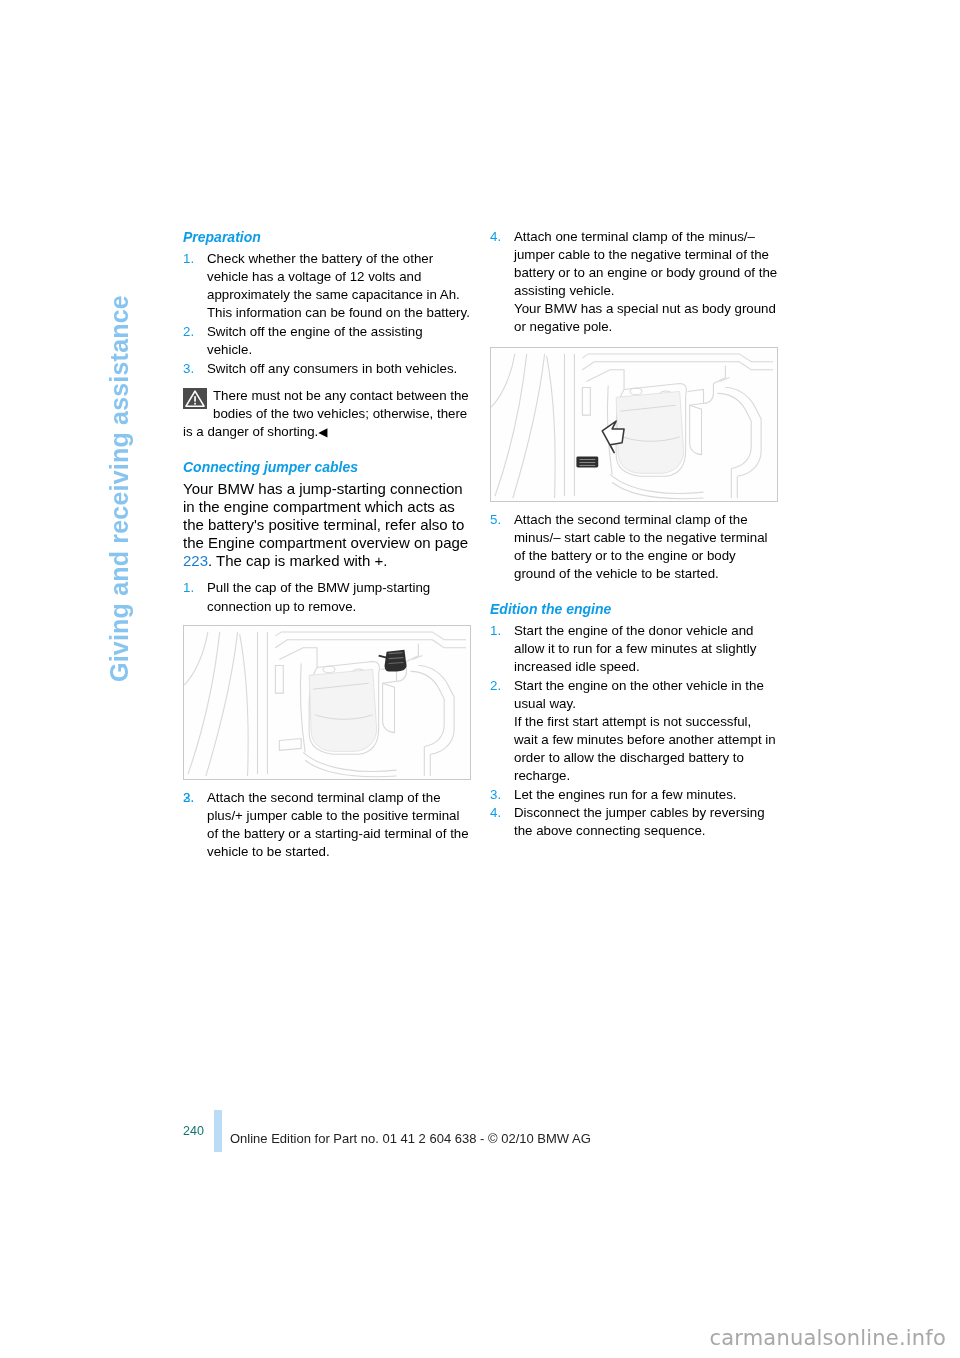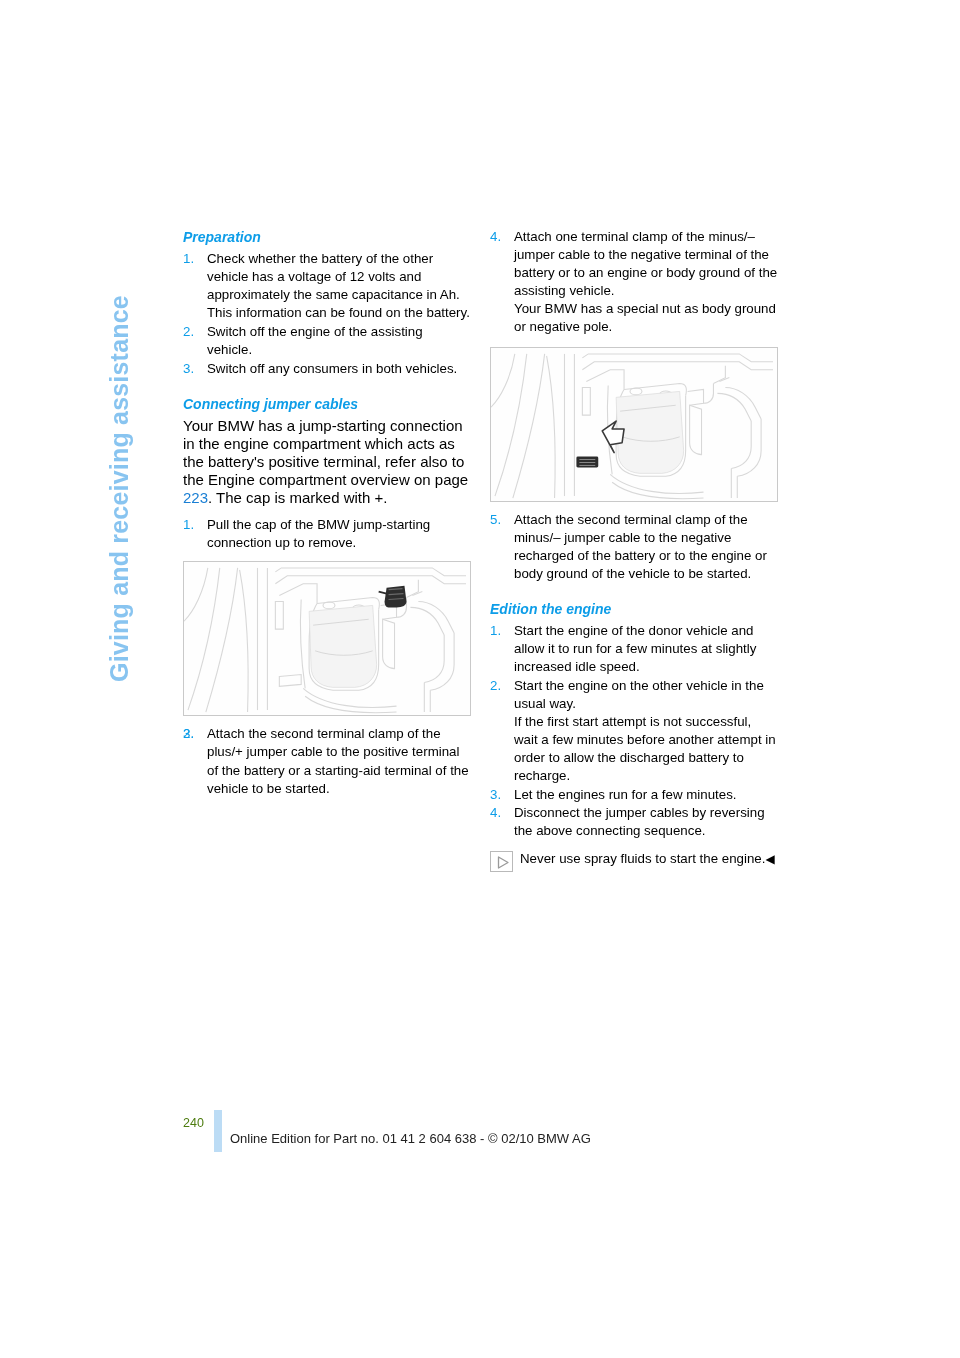--- a/index.html
+++ b/index.html
@@ -156,23 +156,23 @@
   #footer {
     position: absolute;
     left: 183px;
     top: 1110px;
     width: 620px;
     height: 46px;
   }
   #footer .folio {
     position: absolute;
     left: 0;
-    top: 6px;
+    top: 14px;
     font-size: 12.5px;
-    color: #4d7c0f;
+    color: #0f766e;
   }
   #footer .rule {
     position: absolute;
     left: 31px;
     top: 0;
     width: 8px;
     height: 42px;
     background: #bcdcf5;
   }
   #footer .edition {
@@ -218,20 +218,33 @@
         <li>
           <span class="num">2.</span>
           <span>Switch off the engine of the assisting vehicle.</span>
         </li>
         <li>
           <span class="num">3.</span>
           <span>Switch off any consumers in both vehicles.</span>
         </li>
       </ol>
 
+      <div class="notice">
+        <span class="ico">
+          <span class="icon-warning" style="width:24px;height:21px;">
+            <svg viewBox="0 0 24 21" width="24" height="21">
+              <rect x="0" y="0" width="24" height="21" fill="#4b4b4b"></rect>
+              <path d="M12 3.2 L21 18.2 L3 18.2 Z" fill="none" stroke="#ffffff" stroke-width="1.6" stroke-linejoin="round"></path>
+              <rect x="11.2" y="8.2" width="1.7" height="5.4" fill="#ffffff"></rect>
+              <rect x="11.2" y="14.8" width="1.7" height="1.8" fill="#ffffff"></rect>
+            </svg>
+          </span>
+        </span>
+        <span class="ntext">There must not be any contact between the bodies of the two vehicles; otherwise, there is a danger of shorting.</span><span class="end-mark">◀</span>
+      </div>
 
       <h2 class="section-head spaced">Connecting jumper cables</h2>
 
 
       <p class="body-text"><span>Your BMW has a jump-starting connection in the engine compartment which acts as the battery's positive terminal, refer also to the Engine compartment overview on page </span><span class="pageref">223</span><span>. The cap is marked with +.</span></p>
 
       <ol class="steps">
         <li>
           <span class="num">1.</span>
           <span>Pull the cap of the BMW jump-starting connection up to remove.</span>
@@ -366,21 +379,21 @@
             <path d="M89 116 L 105 116" stroke="#8a8a8a" stroke-width="1" fill="none"></path>
             <path d="M89 119 L 105 119" stroke="#8a8a8a" stroke-width="1" fill="none"></path>
           </g>
         </svg>
 
       </div>
 
       <ol class="steps" style="margin-top:3px;">
         <li>
           <span class="num">5.</span>
-          <span>Attach the second terminal clamp of the minus/– jumper cable to the negative recharged of the battery or to the engine or body ground of the vehicle to be started.</span>
+          <span>Attach the second terminal clamp of the minus/– start cable to the negative terminal of the battery or to the engine or body ground of the vehicle to be started.</span>
         </li>
       </ol>
 
       <h2 class="section-head spaced">Edition the engine</h2>
 
       <ol class="steps">
         <li>
           <span class="num">1.</span>
           <span style="white-space:pre-line;">Start the engine of the donor vehicle and allow it to run for a few minutes at slightly increased idle speed.</span>
         </li>
@@ -393,34 +406,25 @@
           <span class="num">3.</span>
           <span>Let the engines run for a few minutes.</span>
         </li>
         <li>
           <span class="num">4.</span>
           <span>Disconnect the jumper cables by reversing the above connecting sequence.</span>
         </li>
       </ol>
 
 
-      <div class="notice">
-        <span class="ico">
-          <span class="icon-note" style="width:23px;height:21px;">
-            <svg viewBox="0 0 23 21" width="23" height="21">
-              <path d="M7.5 5 L 17 10.5 L 7.5 16 Z" fill="none" stroke="#9a9a9a" stroke-width="1.3" stroke-linejoin="round"></path>
-            </svg>
-          </span>
-        </span>
-        <span class="ntext">Never use spray fluids to start the engine.</span><span class="end-mark">◀</span>
-      </div>
 
     </div>
   </div>
 
   <div id="footer">
     <span class="folio">240</span>
     <span class="rule"></span>
     <span class="edition">Online Edition for Part no. 01 41 2 604 638 - © 02/10 BMW AG</span>
   </div>
 
+  <div id="watermark">carmanualsonline.info</div>
 
 </div>
 
 </body></html>

